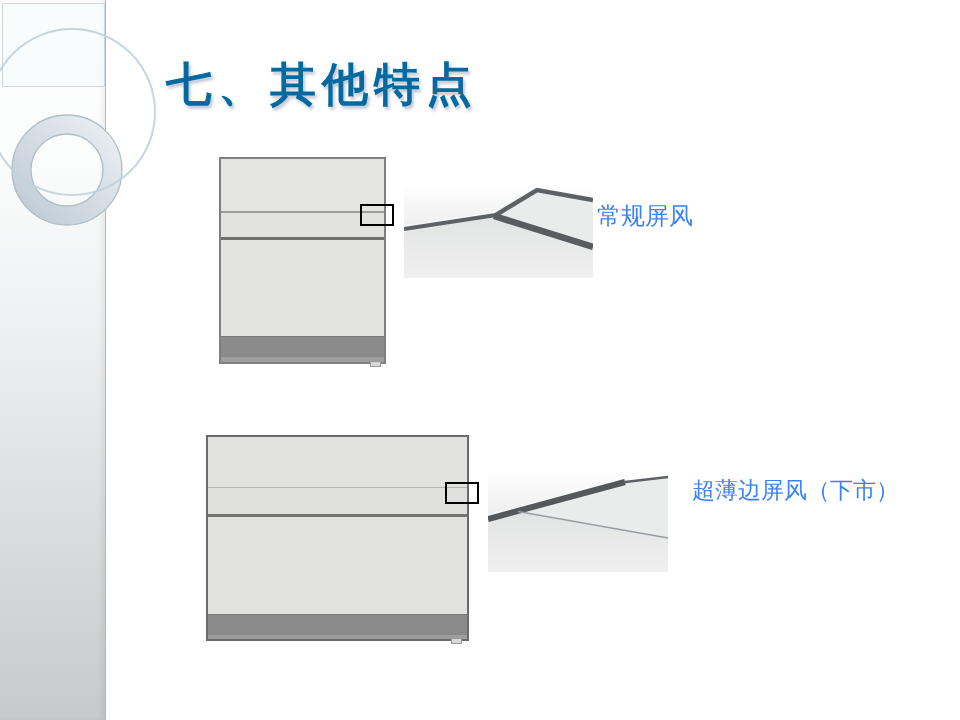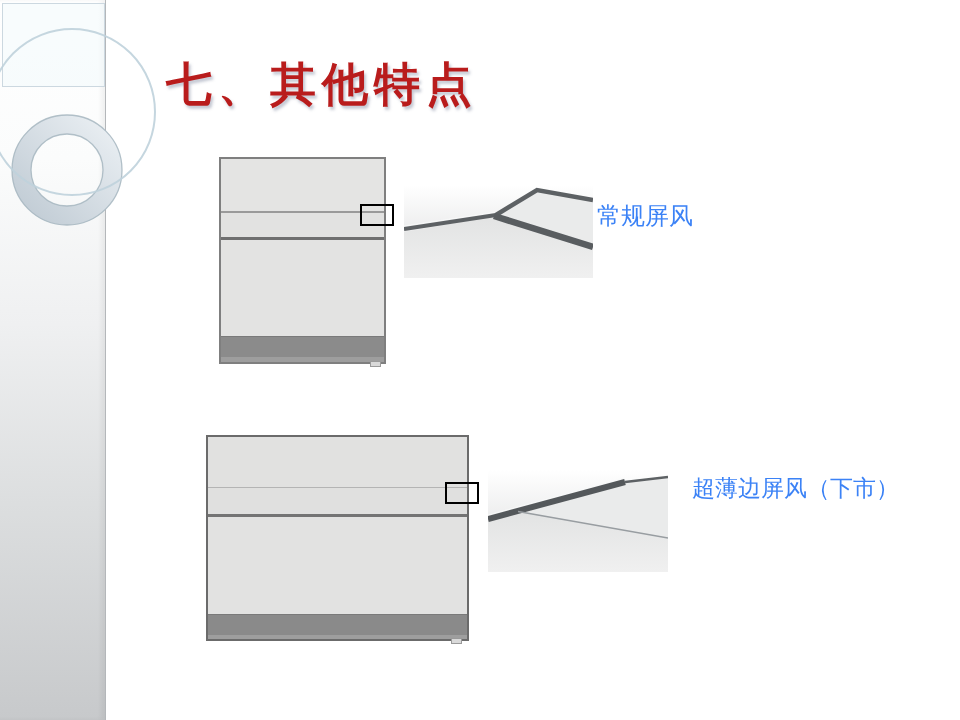--- a/index.html
+++ b/index.html
@@ -16,21 +16,21 @@
   }
   .corner-square{
     position:absolute;left:2px;top:3px;width:101px;height:82px;
     border:1px solid #ccd8e0;background:rgba(243,249,252,0.55);
   }
   .decor-circles{position:absolute;left:0;top:0;}
   
   .title{
     position:absolute;left:166px;top:54px;margin:0;
     font-size:46px;font-weight:bold;letter-spacing:6px;
-    color:#b91c1c;text-shadow:2px 3px 3px rgba(100,110,140,0.38);
+    color:#0369a1;text-shadow:2px 3px 3px rgba(100,110,140,0.38);
     white-space:nowrap;
   }
   
   .panel{position:absolute;box-sizing:border-box;display:flex;flex-direction:column;}
   .panel-1{left:219px;top:157px;width:167px;height:207px;border:2px solid #7f7f7f;}
   .panel-2{left:206px;top:435px;width:263px;height:206px;border:2px solid #6b6b6b;}
   .panel .row{width:100%;}
   .panel .fill{flex:1;}
   .p1-a{height:52px;background:#e4e4e3;}
   .p1-l1{height:2px;background:#9a9a9a;}
@@ -58,21 +58,21 @@
   .callout{position:absolute;border:2px solid #000;background:transparent;box-sizing:border-box;}
   .callout-1{left:360px;top:204px;width:34px;height:22px;}
   .callout-2{left:445px;top:482px;width:34px;height:22px;}
   
   .detail{position:absolute;}
   .detail-1{left:404px;top:185px;}
   .detail-2{left:488px;top:470px;}
   
   .caption{position:absolute;color:#3b82f6;white-space:nowrap;line-height:1.2;}
   .caption-1{left:597px;top:202px;font-size:24px;}
-  .caption-2{left:692px;top:477px;font-size:23px;font-family:Liberation Mono, monospace;}
+  .caption-2{left:692px;top:477px;font-size:23px;}
 </style>
 </head>
 <body>
 
 <div class="slide">
 
   <div class="left-strip"></div>
   <div class="corner-square"></div>
   <svg class="decor-circles" width="170" height="245" viewBox="0 0 170 245">
     <defs>

